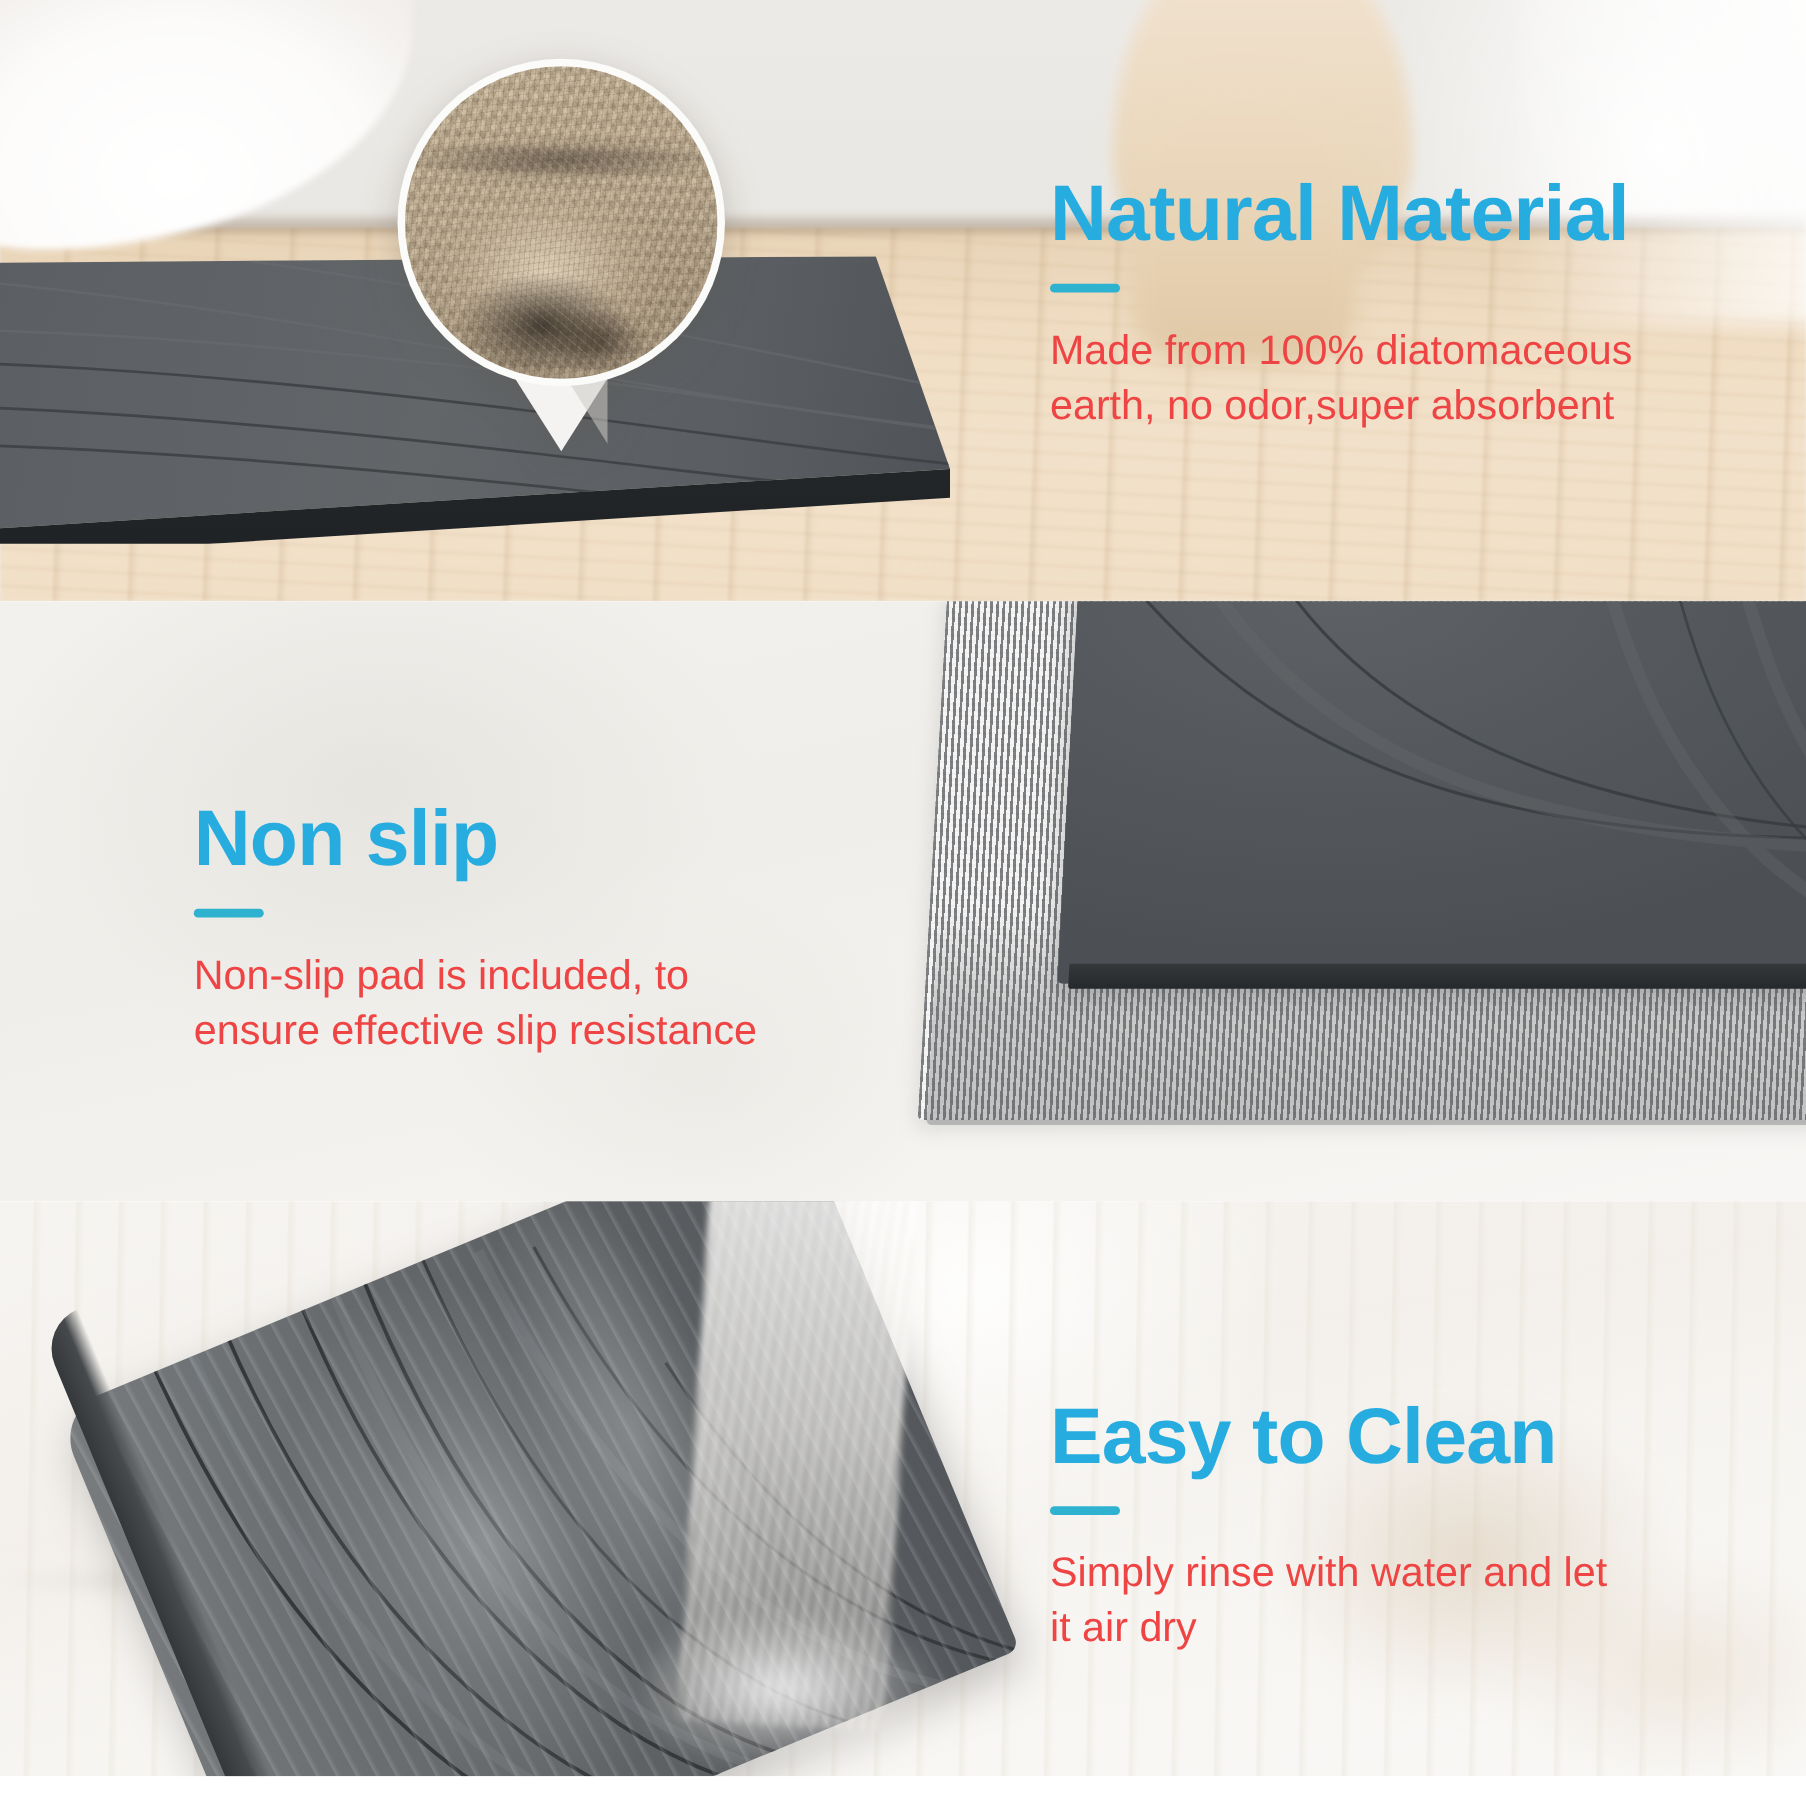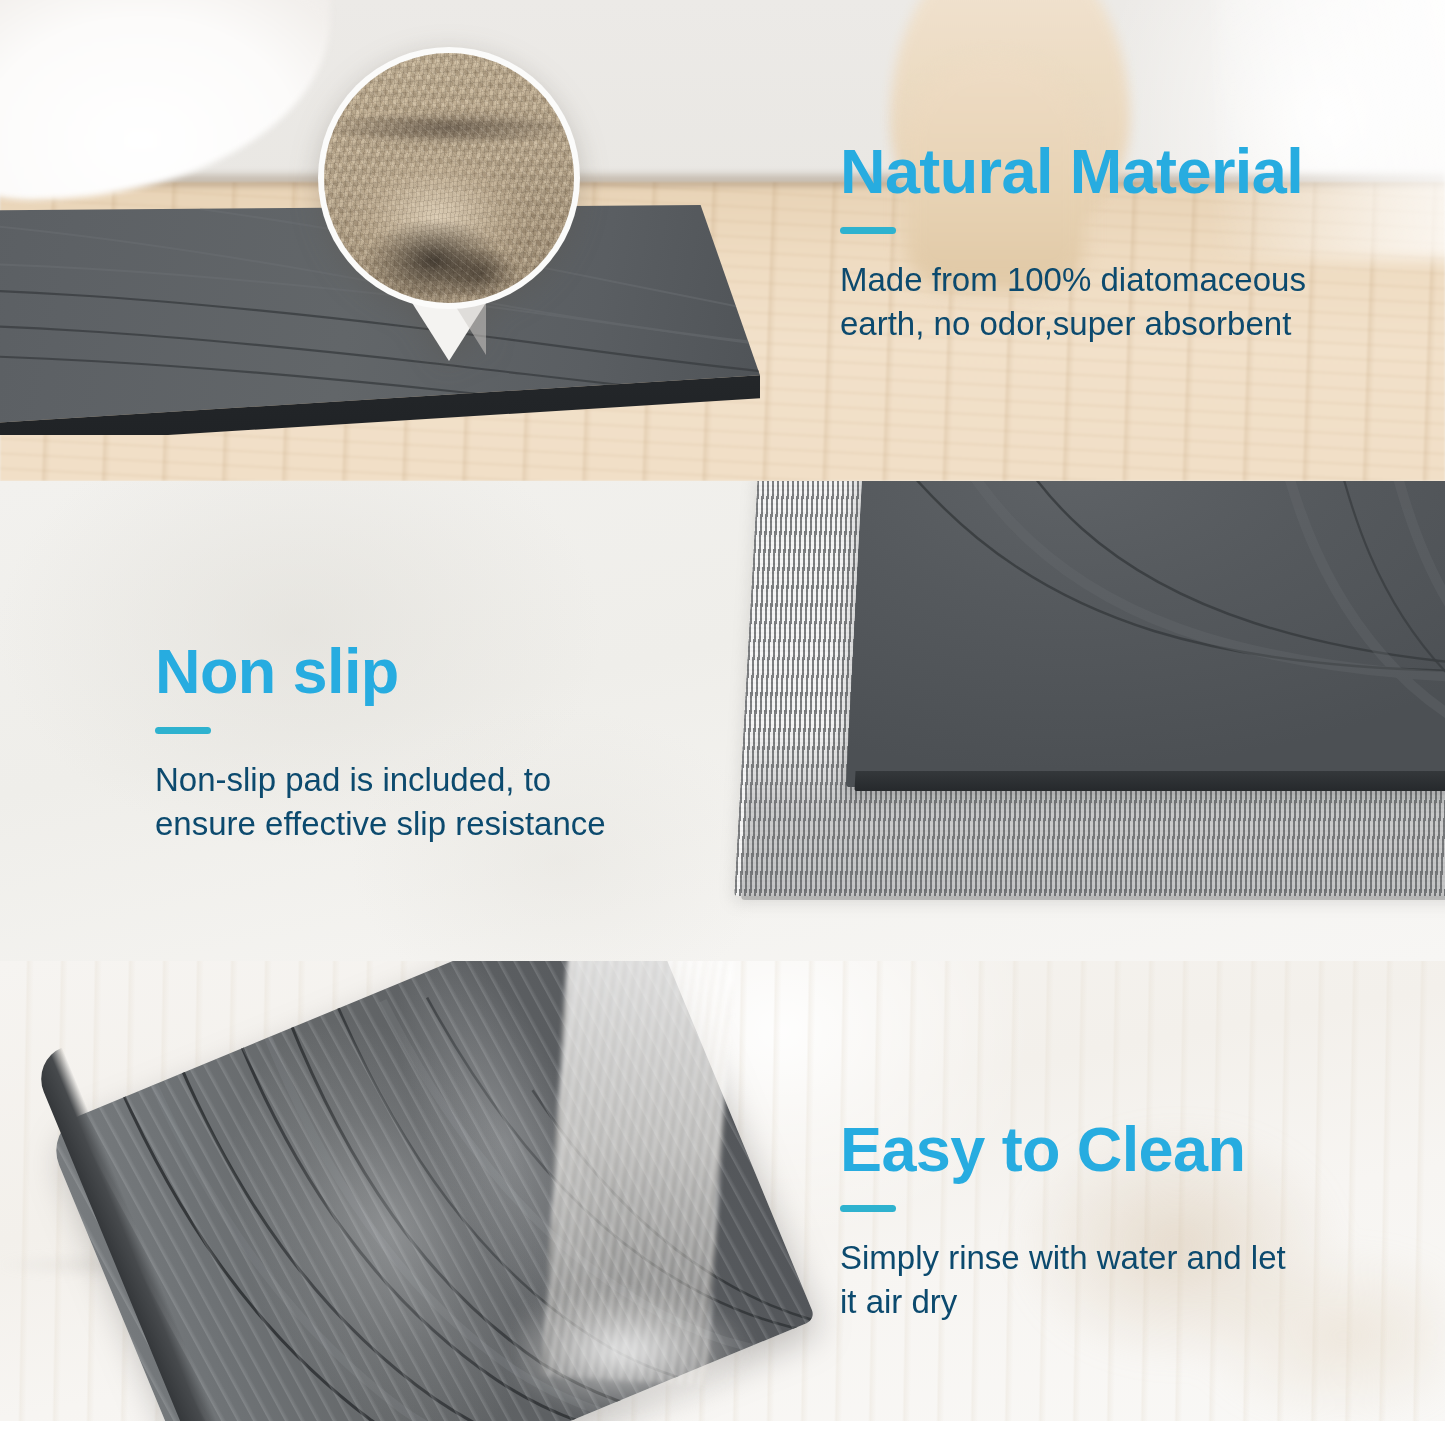--- a/index.html
+++ b/index.html
@@ -411,21 +411,21 @@
     height: 7px;
     border-radius: 4px;
     background: #2eb2cf;
   }
   .body-text {
     margin: 0;
     margin-top: 24px;
     font-family: "Liberation Sans", sans-serif;
     font-size: 33px;
     line-height: 1.33;
-    color: #0c4a6e;
+    color: #ef4444;
     white-space: pre-line;
   }
 
   #text-natural { left: 840px; top: 140px; }
   #text-nonslip { left: 155px; top: 159px; }
   #text-clean   { left: 840px; top: 157px; }
 </style>
 </head>
 <body>
 

